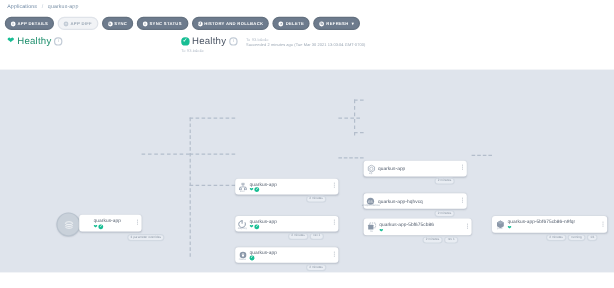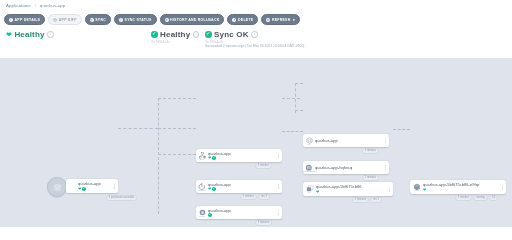--- a/index.html
+++ b/index.html
@@ -33,21 +33,21 @@
     display:inline-block;width:4px;height:4px;border-radius:50%;
     background:#fff;color:#6d7b8d;font-size:3px;line-height:4px;text-align:center;
   }
   .tbtn.light .tic{background:#c3ccd6;color:#f1f3f6;}
   .caret{margin-left:1px;font-size:3.4px;}
 
   
   .statusrow{position:absolute;left:0;top:30px;width:512px;height:28px;}
   .stat{position:absolute;top:0;}
   .stat .line1{display:flex;align-items:center;gap:2.5px;}
-  .stat .title{font-size:8px;font-weight:bold;letter-spacing:.2px;}
+  .stat .title{font-size:8px;font-weight:normal;letter-spacing:.2px;}
   .stat .title.healthy{color:#1e8f6d;}
   .stat .title.dark{color:#4a5463;}
   .stat .info{
     display:inline-block;width:4.5px;height:4.5px;border-radius:50%;
     border:0.5px solid #c2cbd6;color:#aab4c0;font-size:3.4px;
     line-height:4.2px;text-align:center;
   }
   .heart{color:#18be94;font-size:7px;line-height:7px;}
   .okcircle{
     display:inline-block;width:6.5px;height:6.5px;border-radius:50%;
@@ -186,25 +186,20 @@
       <div class="stat" id="stat-sync">
         <div class="line1">
           <span class="okcircle">✓</span>
           <span class="title dark">Healthy</span>
           <span class="info">i</span>
         </div>
         <div class="sub">To 93.b4c4c</div>
       </div>
 
       <div class="stat" id="stat-syncres">
-        <div class="line1">
-          <span class="okcircle">✓</span>
-          <span class="title dark">Sync OK</span>
-          <span class="info">i</span>
-        </div>
         <div class="sub">To 93.b4c4c</div>
         <div class="sub2">Succeeded 2 minutes ago (Tue Mar 30 2021 13:03:04 GMT-0700)</div>
       </div>
 
     </div>
   </div>
 
   <div class="canvas">
 
     <div class="edge" style="left:118px;top:70px;width:40px;"></div>

